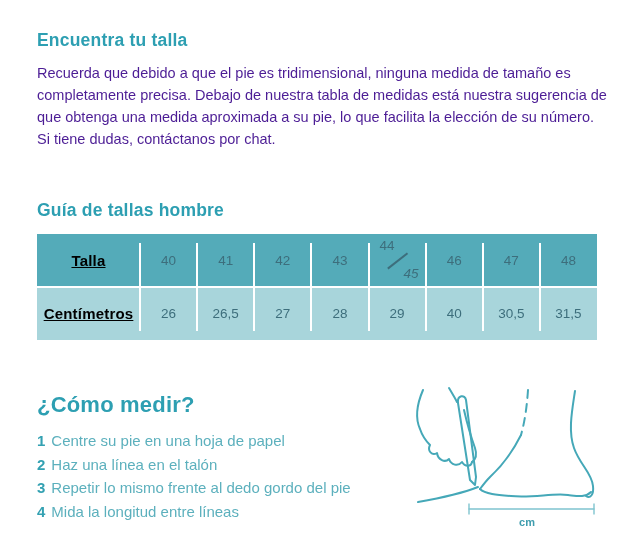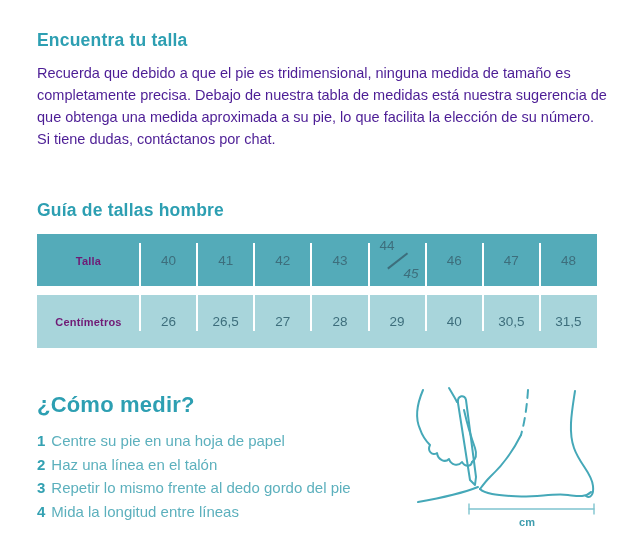--- a/index.html
+++ b/index.html
@@ -24,22 +24,22 @@
   }
 
   
   .size-table{position:absolute;left:37px;top:234px;width:560px;height:106px;}
   .table-row{display:grid;grid-template-columns:103px repeat(8,1fr);}
   .cell{
     height:53px;display:flex;align-items:center;justify-content:center;
     position:relative;font-size:13.5px;color:#3d6e7c;
   }
   .row-sizes{background:#54abb9;}
-  .row-cm{background:#a8d5db;margin-top:8px;}
-  .row-label{color:#701a75;font-weight:700;font-size:11px;letter-spacing:.2px;}
+  .row-cm{background:#a8d5db;}
+  .row-label{color:#000000;font-weight:700;font-size:15px;letter-spacing:.2px;text-decoration:underline;}
   .hline{position:absolute;left:0;top:52px;width:100%;height:2px;background:#ffffff;}
   .vline{position:absolute;top:9px;bottom:9px;width:2px;background:#ffffff;}
   .combo .combo-top{position:absolute;left:11px;top:4px;}
   .combo .combo-bottom{position:absolute;right:7px;bottom:6px;font-style:italic;}
   .combo .combo-slash{
     position:absolute;left:16px;top:26px;width:25px;height:1.5px;
     background:#3d6e7c;transform:rotate(-38deg);
   }
 
   

